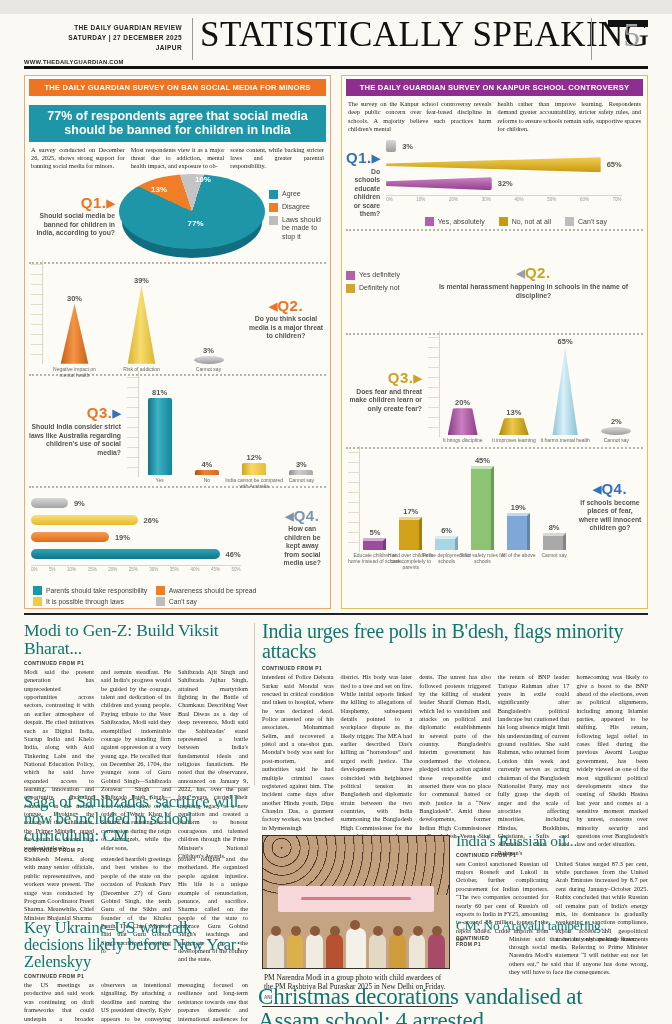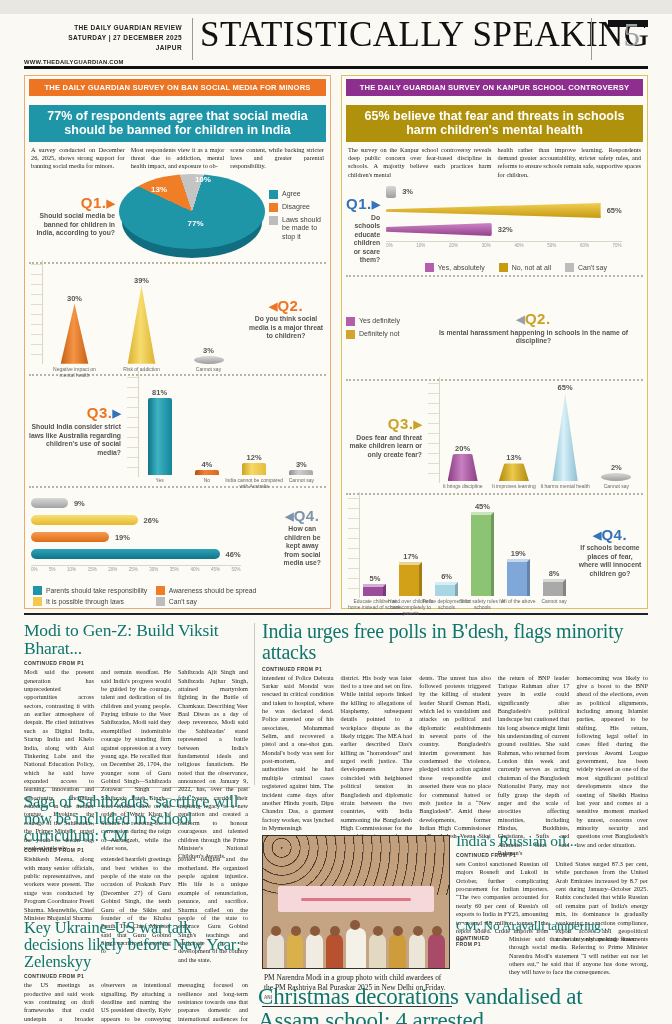--- a/index.html
+++ b/index.html
@@ -299,21 +299,20 @@
         </div>
         <div class="qblock la" style="width:74px;margin-top:16px;">
           <div><span class="arrow" style="color: rgb(126, 147, 172);">◀</span><span class="qlabel" style="color: rgb(126, 147, 172);">Q4.</span></div>
           <span>How can children be kept away from social media use?</span>
         </div>
       </div>
     </div>
 
     <div class="panel right">
       <div class="banner1">THE DAILY GUARDIAN SURVEY ON KANPUR SCHOOL CONTROVERSY</div>
-      <div class="banner2">65% believe that fear and threats in schools harm children's mental health</div>
       <div class="intro">
         <div>The survey on the Kanpur school controversy reveals deep public concern over fear-based discipline in schools. A majority believe such practices harm children's mental</div>
         <div>health rather than improve learning. Respondents demand greater accountability, stricter safety rules, and reforms to ensure schools remain safe, supportive spaces for children.</div>
       </div>
 
       <div class="qrow" style="align-items:flex-start;">
         <div class="qblock ra" style="width:62px;margin-top:14px;">
           <div><span class="qlabel" style="color: rgb(53, 115, 185);">Q1.</span><span class="arrow" style="color: rgb(53, 115, 185);">▶</span></div>
           <span>Do schools educate children or scare them?</span>
         </div>

